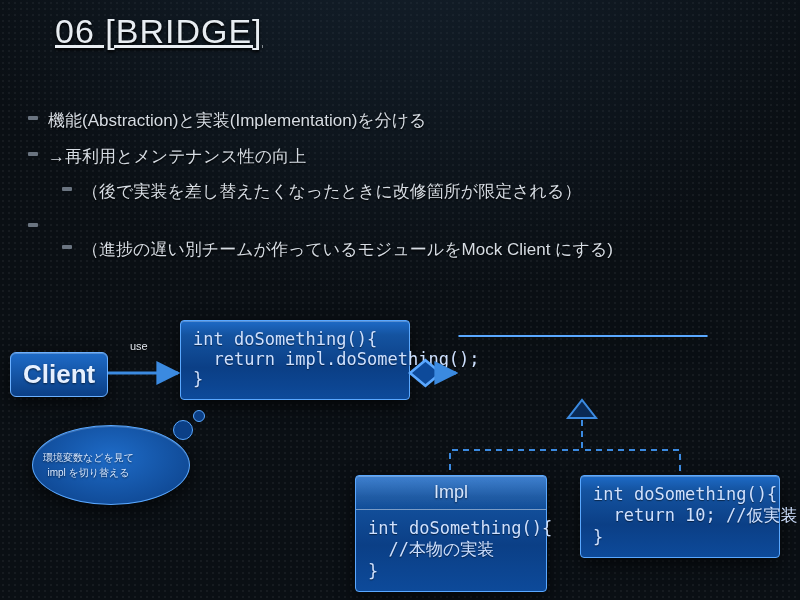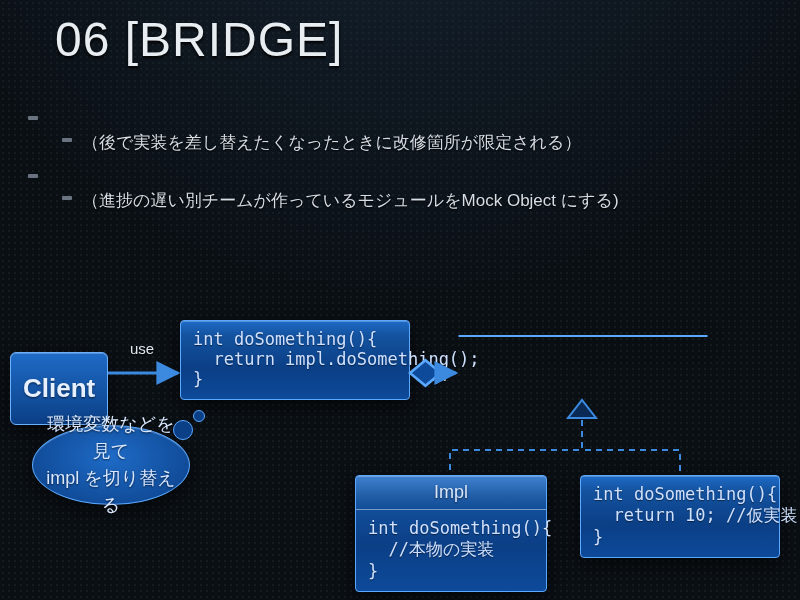--- a/index.html
+++ b/index.html
@@ -10,22 +10,22 @@
     radial-gradient(circle at center -200px, rgba(30,50,70,.6), rgba(0,0,0,0) 500px),
     radial-gradient(rgba(255,255,255,.05) 1px, transparent 1px);
   background-size:100% 100%, 6px 6px;
   font-family:"Helvetica Neue",Arial,sans-serif;
   color:#d7dde4;
   overflow:hidden;
   position:relative;
 }
 .title{
   position:absolute;left:55px;top:12px;
-  font-size:48px;font-weight:300;letter-spacing:1px;
-  color:#e8edf2;text-shadow:0 2px 3px #000;
+  font-size:34px;font-weight:300;letter-spacing:1px;
+  color:#e8edf2;text-shadow:0 2px 3px #000;text-decoration:underline;
 }
 .bullets{position:absolute;left:28px;top:108px;right:30px;font-size:17px;line-height:1.5}
 .bul{display:flex;align-items:flex-start;margin-bottom:10px;text-shadow:0 1px 2px #000}
 .bul .mk{width:10px;flex:0 0 10px;margin-top:8px;margin-right:10px;height:4px;background:#6a7480;border-radius:1px}
 .bul.sub{margin-left:34px}
 .diagram{position:absolute;inset:0}
 
 
 .box{
   position:absolute;
@@ -45,62 +45,67 @@
 .box .body{
   font-family:Menlo,Consolas,monospace;font-size:17px;
   padding:8px 12px 10px;white-space:pre;color:#cfe1ff;
   text-shadow:0 1px 1px rgba(0,0,0,.5);
 }
 
 .client{
   position:absolute;left:10px;top:352px;
   background:linear-gradient(#1e6bc7,#0b3f86);
   border:1px solid #6bb0ff;border-radius:6px;
-  padding:20px 12px;font-size:26px;color:#e6f0ff;
+  padding:6px 12px;font-size:26px;color:#e6f0ff;
   font-weight:600;
   box-shadow:0 6px 18px rgba(0,0,0,.6), inset 0 1px 0 rgba(255,255,255,.25);
   text-shadow:0 1px 2px rgba(0,0,0,.6);
 }
 .bubble{
   position:absolute;left:32px;top:425px;width:158px;height:80px;
   background:radial-gradient(ellipse at 50% 40%, #1e6bc7, #0b3f86);
   border:1px solid #5aa8ff;border-radius:50%;
   box-shadow:0 6px 18px rgba(0,0,0,.6), inset 0 1px 0 rgba(255,255,255,.2);
   display:flex;align-items:center;text-align:center;
-  font-size:18px;line-height:1.5;color:#d9e8ff;padding:0 10px;box-sizing:border-box;
+  font-size:10px;line-height:1.5;color:#d9e8ff;padding:0 10px;box-sizing:border-box;
   text-shadow:0 1px 2px rgba(0,0,0,.6);
 }
 .bubble::before,.bubble::after{
   content:"";position:absolute;background:#0b3f86;border:1px solid #5aa8ff;border-radius:50%;
 }
 .bubble::before{width:18px;height:18px;left:140px;top:-6px}
 .bubble::after{width:10px;height:10px;left:160px;top:-16px}
 
-.lbl{position:absolute;font-size:15px;color:#e0e6ee;text-shadow:0 1px 2px #000}
+.lbl{position:absolute;font-size:11px;color:#e0e6ee;text-shadow:0 1px 2px #000}
 svg.overlay{position:absolute;inset:0;width:800px;height:600px;pointer-events:none}
 </style>
 </head>
 <body>
 
 <div class="title">06 [BRIDGE]</div>
 
 <div class="bullets">
   <div class="bul">
       <span class="mk"></span>
+      <span>機能(Abstraction)と実装(Implementation)を分ける</span>
+    </div>
+  <div class="bul">
+      <span class="mk"></span>
+      <span>→再利用とメンテナンス性の向上</span>
     </div>
   <div class="bul sub">
       <span class="mk"></span>
       <span>（後で実装を差し替えたくなったときに改修箇所が限定される）</span>
     </div>
   <div class="bul">
       <span class="mk"></span>
     </div>
   <div class="bul sub">
       <span class="mk"></span>
-      <span>（進捗の遅い別チームが作っているモジュールをMock Object にする)</span>
+      <span>（進捗の遅い別チームが作っているモジュールをMock Client にする)</span>
     </div>
 </div>
 
 <div class="diagram">
 
   <div class="client">Client</div>
 
   <div class="lbl" style="left:130px;top:340px">use</div>
   <div class="lbl" style="left:419px;top:367px">impl</div>
 

